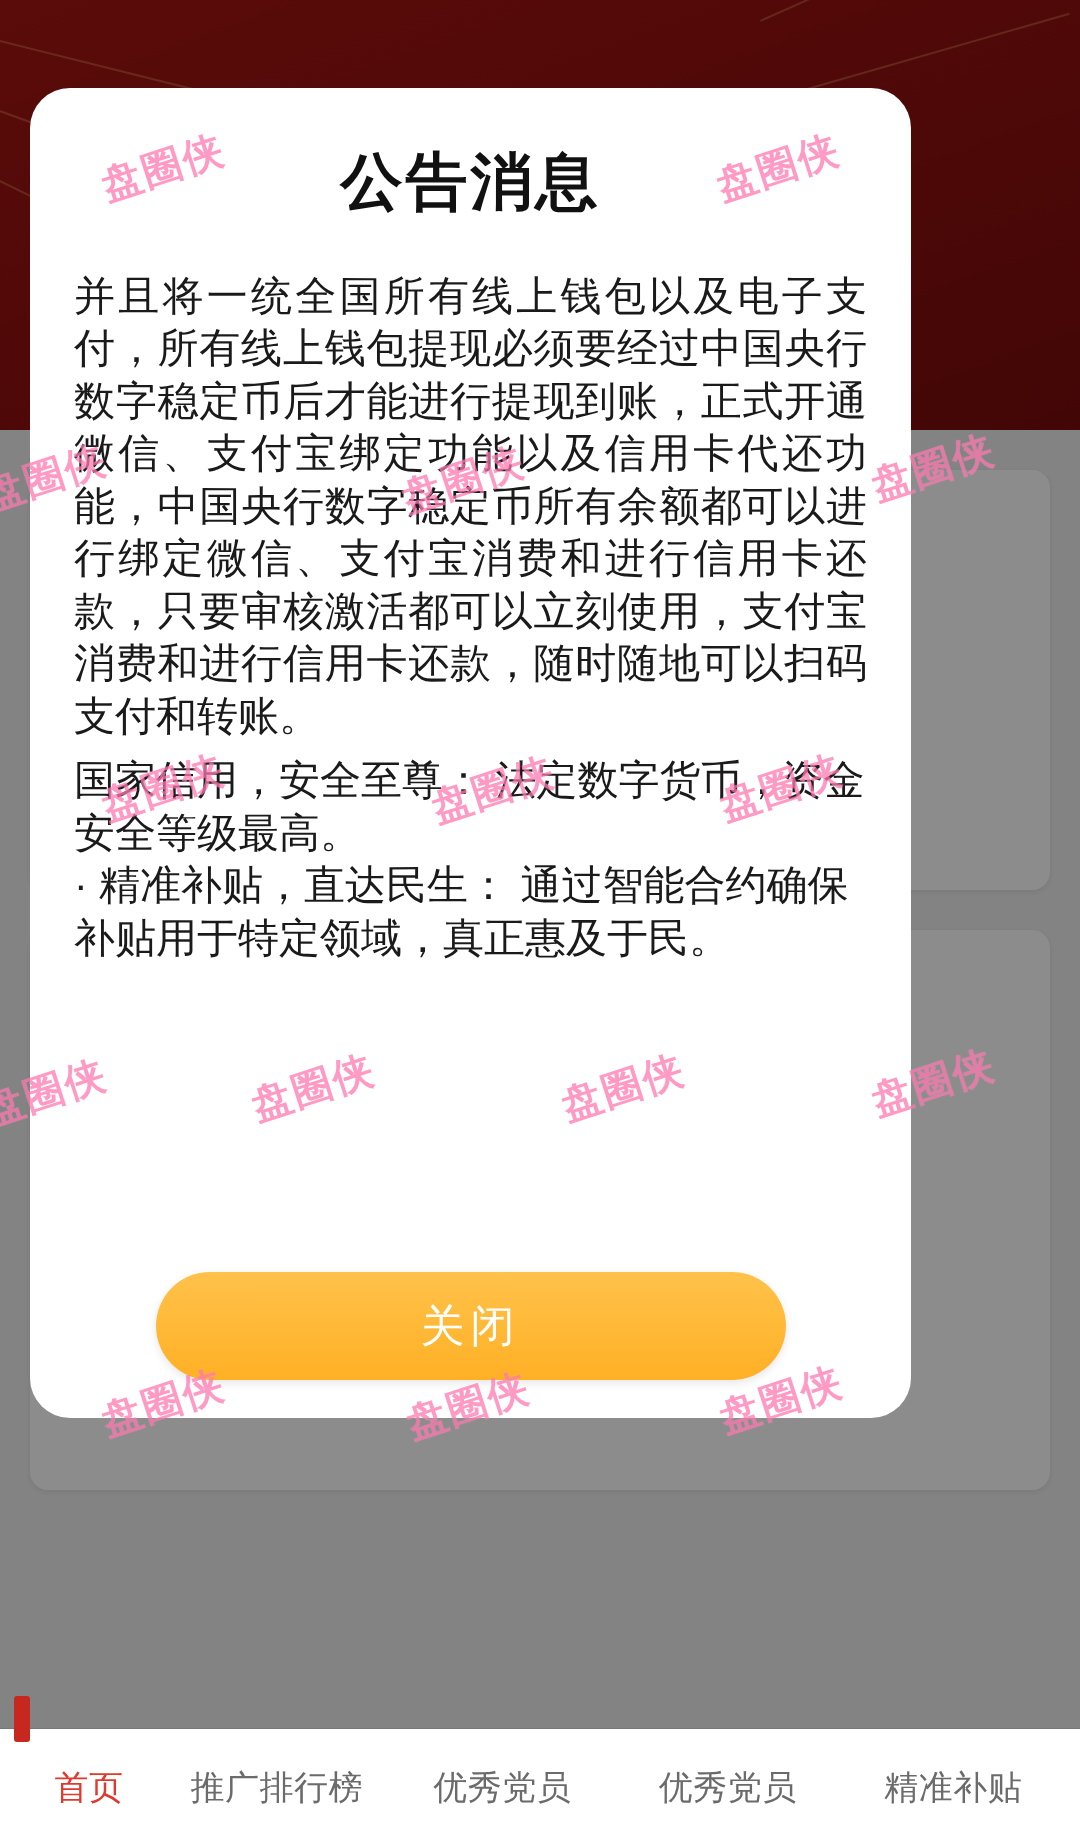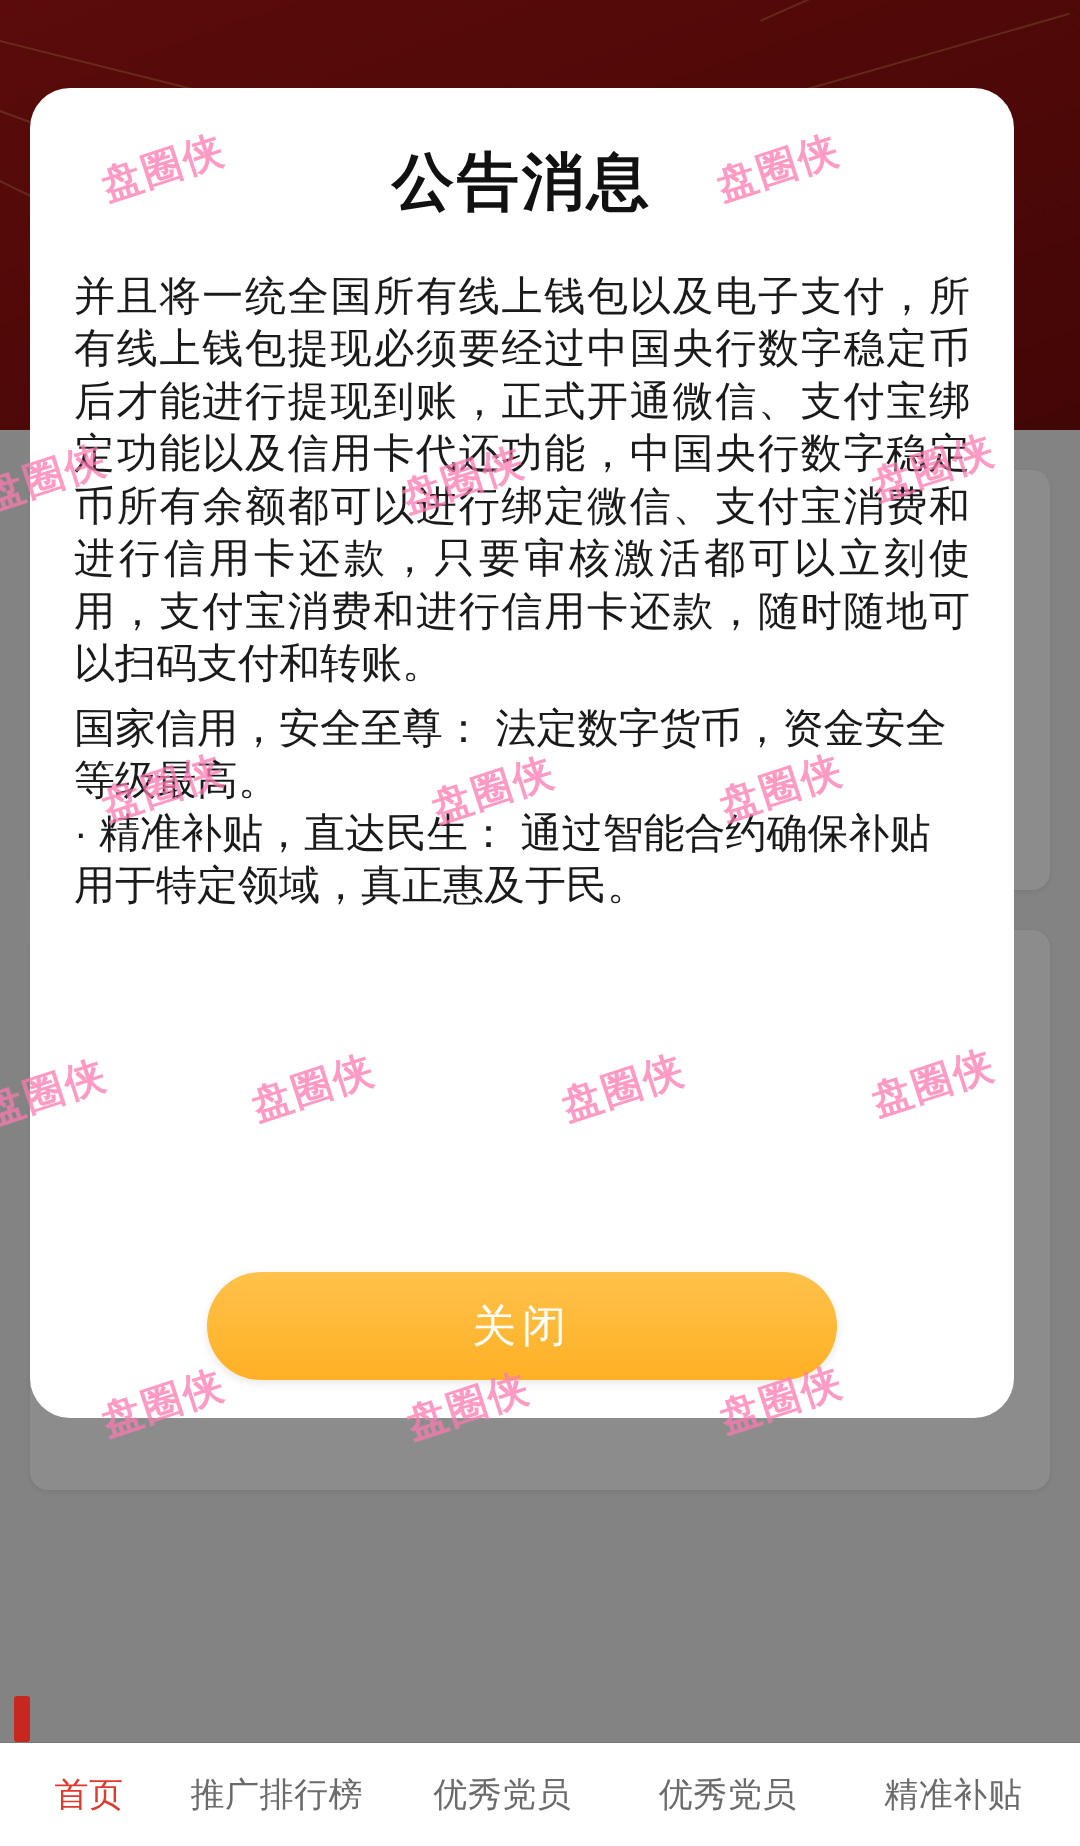--- a/index.html
+++ b/index.html
@@ -51,21 +51,21 @@
   #overlay {
     position: absolute;
     inset: 0;
     background: rgba(0, 0, 0, .45);
   }
 
   
   #tabbar {
     position: absolute;
     left: 0; right: 0; bottom: 0;
-    height: 103px;
+    height: 117px;
     background: #ffffff;
     display: flex;
     align-items: center;
     justify-content: space-between;
     padding: 0 14px;
     box-sizing: border-box;
     box-shadow: 0 -1px 0 rgba(0,0,0,.08);
     z-index: 5;
   }
   #tabbar .tab {
@@ -93,21 +93,21 @@
     background: #c6281f;
     border-radius: 3px;
     z-index: 6;
   }
 
   
   #modal {
     position: absolute;
     left: 30px;
     top: 88px;
-    width: 984px;
+    width: 881px;
     height: 1330px;
     background: #ffffff;
     border-radius: 40px;
     box-sizing: border-box;
     overflow: hidden;
     z-index: 10;
   }
   #modal-title {
     margin: 0;
     padding-top: 52px;

